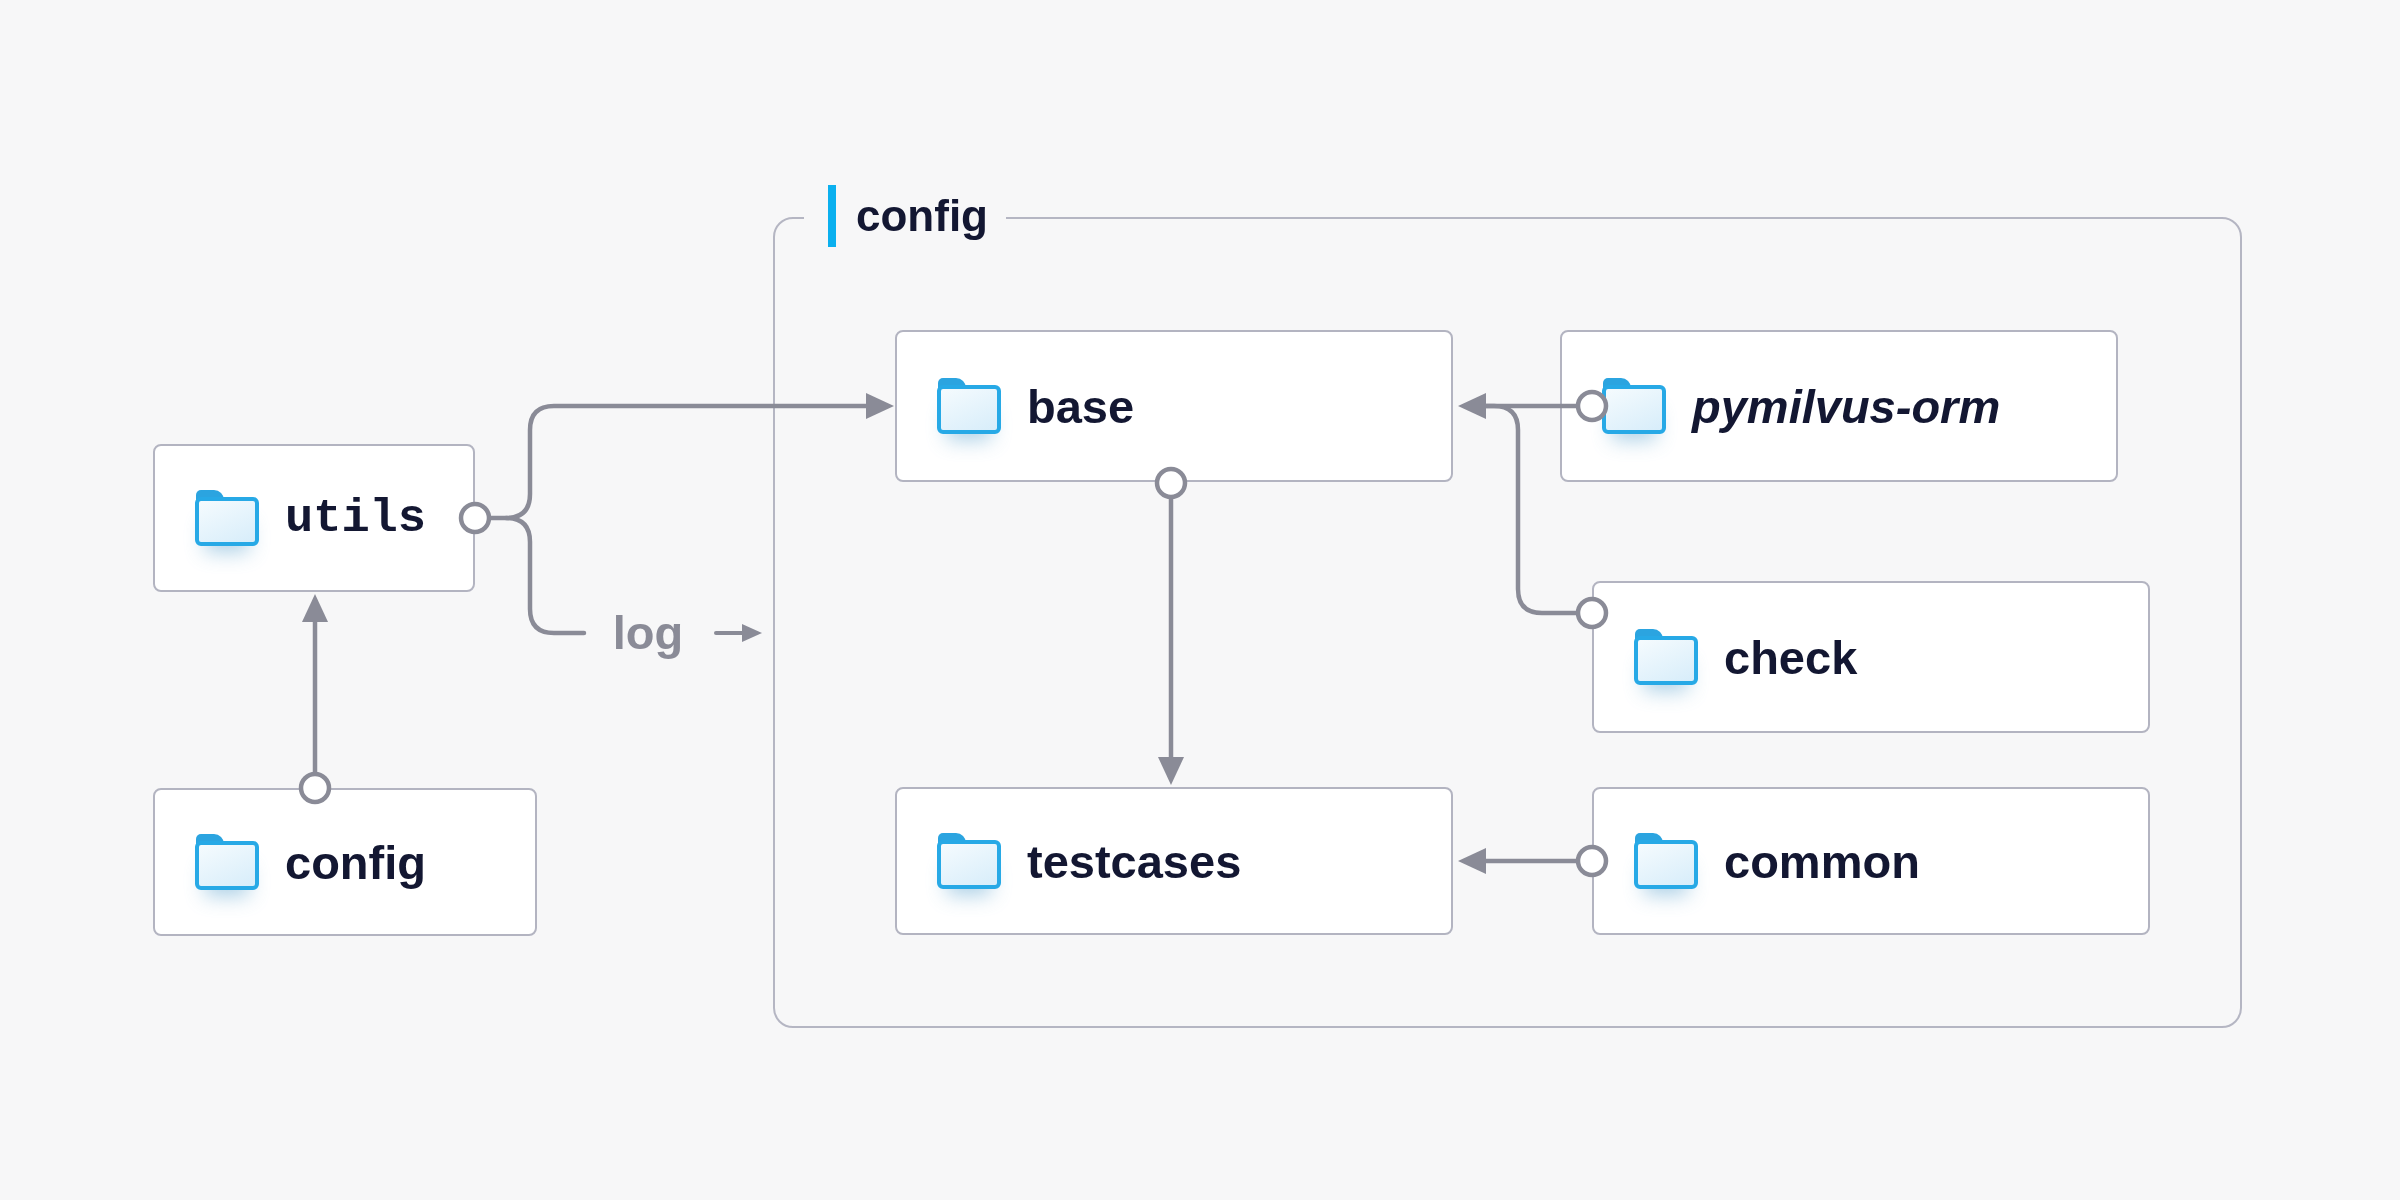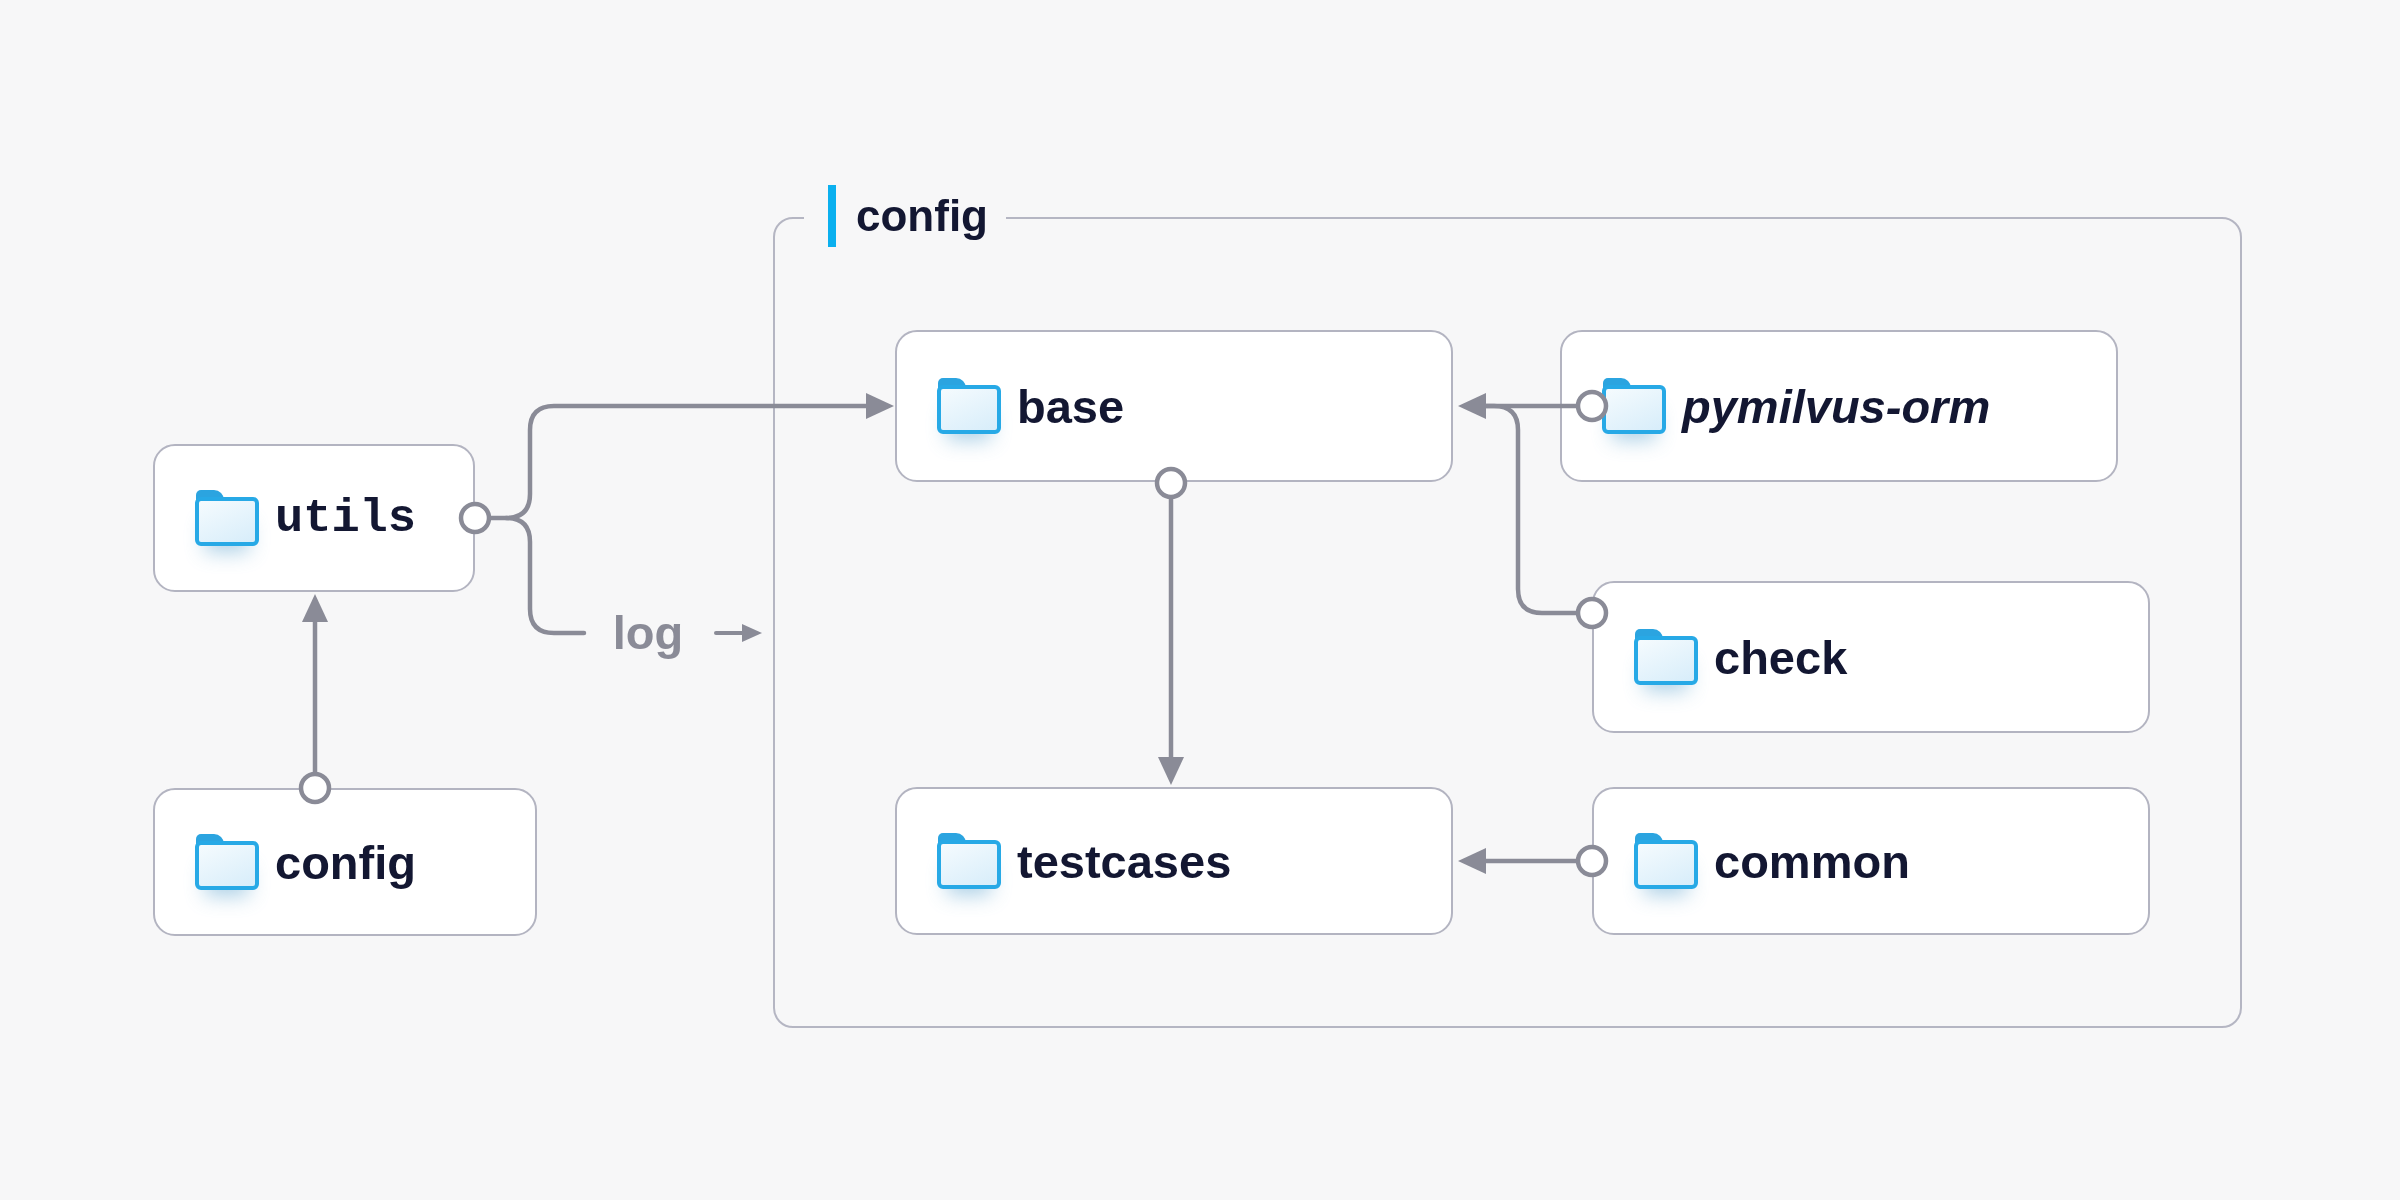--- a/index.html
+++ b/index.html
@@ -21,23 +21,23 @@
     position:absolute; left:804px; top:183px; height:66px;
     display:flex; align-items:center; gap:20px;
     background:#f7f7f8; padding:0 18px 0 24px; z-index:1;
   }
   .accent-bar { width:8px; height:62px; background:#0bb0ef; }
   .group-title { font-size:44px; font-weight:700; color:#131732; }
 
   
   .node {
     position:absolute; background:#ffffff;
-    border:2px solid #b3b4c1; border-radius:22px;
+    border:2px solid #b3b4c1; border-radius:8px;
     box-sizing:border-box; display:flex; align-items:center;
-    gap:16px; padding-left:40px; z-index:1;
+    gap:26px; padding-left:40px; z-index:1;
   }
   .node-label { font-size:47px; font-weight:700; color:#131732; white-space:nowrap; }
 
   .n-utils     { left:153px;  top:444px; width:322px; height:148px;font-family:Liberation Mono, monospace; }
   .n-config    { left:153px;  top:788px; width:384px; height:148px; }
   .n-base      { left:895px;  top:330px; width:558px; height:152px; }
   .n-pymilvus  { left:1560px; top:330px; width:558px; height:152px;font-style:italic; }
   .n-check     { left:1592px; top:537px; width:558px; height:152px;margin-top:44px; }
   .n-testcases { left:895px;  top:787px; width:558px; height:148px; }
   .n-common    { left:1592px; top:787px; width:558px; height:148px; }

